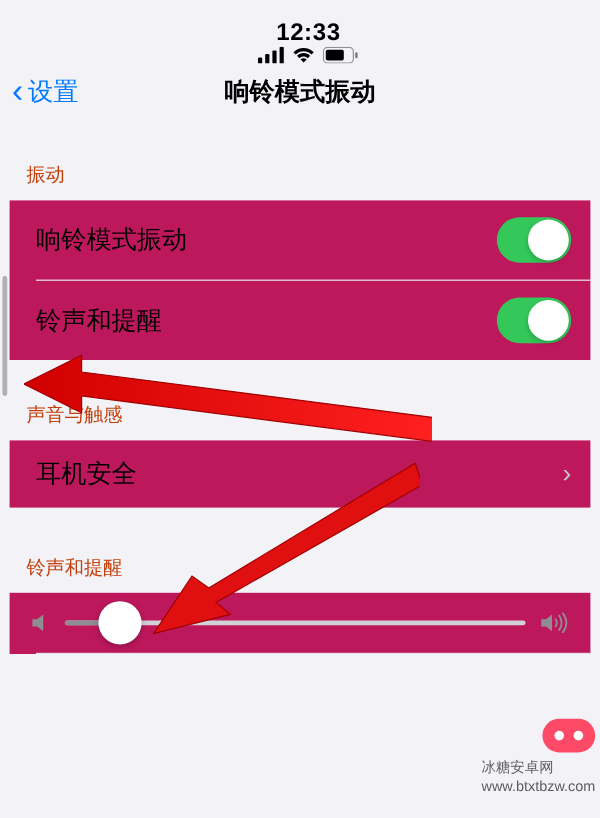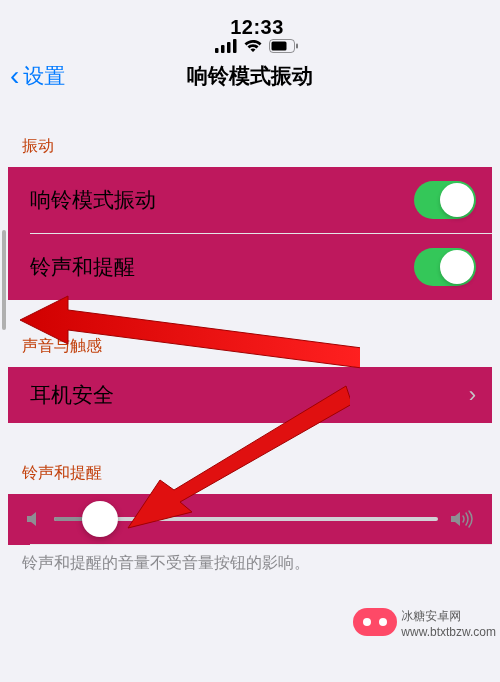--- a/index.html
+++ b/index.html
@@ -33,21 +33,21 @@
 
     .slider-row { display: flex; align-items: center; padding: 16px 18px 16px 18px; gap: 12px; }
     .slider-track { flex: 1; height: 4px; background: #d1d1d6; border-radius: 2px; position: relative; }
     .slider-fill { position: absolute; left: 0; top: 0; height: 100%; background: #8e8e93; border-radius: 2px; width: 12%; }
     .slider-thumb { width: 36px; height: 36px; background: #fff; border-radius: 50%; position: absolute; top: 50%; transform: translate(-50%, -50%); left: 12%; box-shadow: 0 2px 6px rgba(0,0,0,0.25), 0 0 1px rgba(0,0,0,0.1); }
     .speaker-icon { color: #8e8e93; flex-shrink: 0; }
 
     .footer-text { color: #8a8a8e; font-size: 16px; padding: 8px 22px; }
 
     .arrow { position: absolute; pointer-events: none; }
-    .watermark { position: absolute; right: 4px; bottom: 43px; display: flex; align-items: flex-start; gap: 4px; opacity: 0.95;}
+    .watermark { position: absolute; right: 4px; bottom: 20px; display: flex; align-items: flex-end; gap: 4px; opacity: 0.95; flex-direction: column;}
     .watermark-icon { width: 44px; height: 28px; background: #ff4060; border-radius: 14px; position: relative; }
     .watermark-icon::before, .watermark-icon::after { content:''; position:absolute; width:8px; height:8px; background:#fff; border-radius:50%; top:10px;}
     .watermark-icon::before{left:10px;} .watermark-icon::after{right:10px;}
     .watermark-text { font-size: 12px; color: #555; font-weight: 500; white-space: nowrap; }
   </style>
 </head>
 <body>
 
 <div class="status-bar">
   <div class="status-time">12:33</div>
@@ -116,21 +116,20 @@
         <div class="slider-fill"></div>
         <div class="slider-thumb"></div>
       </div>
       <svg class="speaker-icon" width="24" height="18" viewBox="0 0 24 18">
           <path d="M1 6 H5 L10 2 V16 L5 12 H1 Z" fill="#8e8e93"></path>
           <path d="M13 6 Q15 9 13 12 M16 3 Q20 9 16 15 M19 1 Q25 9 19 17" stroke="#8e8e93" stroke-width="1.5" fill="none" stroke-linecap="round"></path>
         </svg>
     </div>
     <div class="divider-inset"></div>
   </div>
-  <div class="footer-text">铃声和提醒的音量不受音量按钮的影响。</div>
 
 </div>
 
 <svg class="arrow" style="left:20px; top:290px;" width="340" height="80" viewBox="0 0 340 80">
   <defs>
       <linearGradient id="g1">
         <stop offset="0%" stop-color="#d00000"></stop>
         <stop offset="100%" stop-color="#ff2020"></stop>
       </linearGradient>
     </defs>

